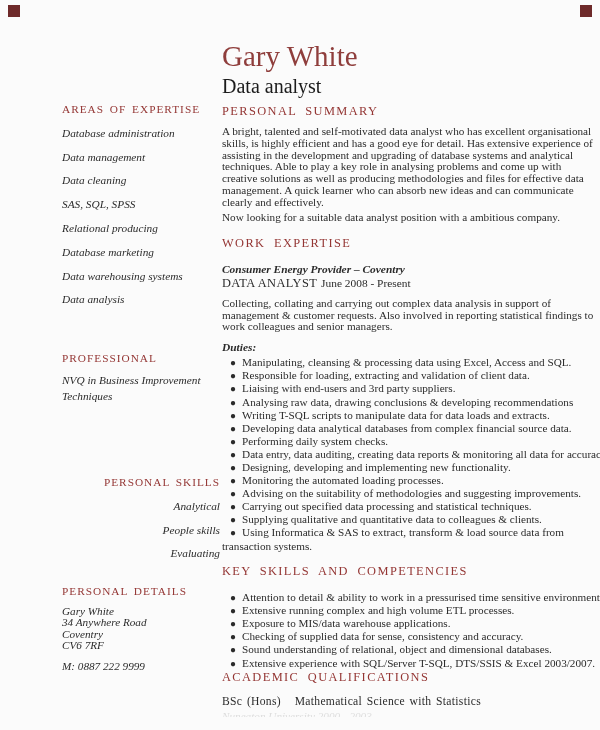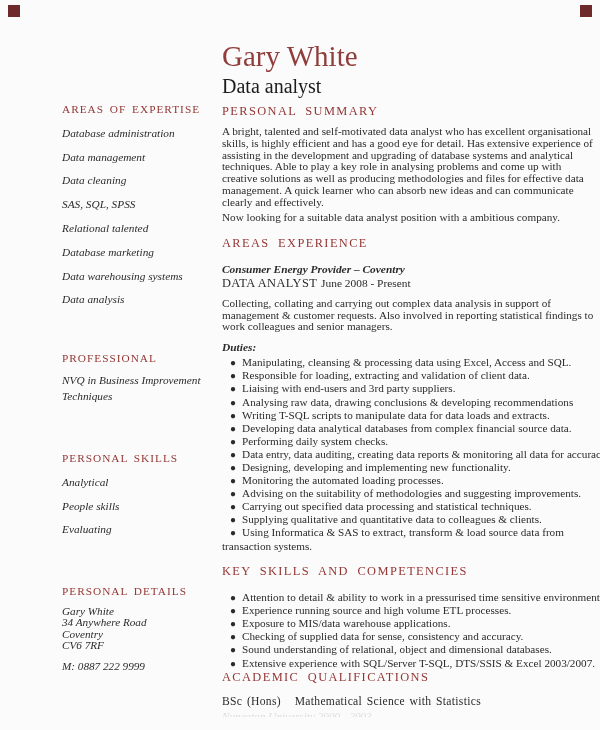--- a/index.html
+++ b/index.html
@@ -16,21 +16,21 @@
   .corner-right{right:8px;}
 
   
   .sb{position:absolute;left:62px;width:158px;}
   .sb-h{
     margin:0;font-size:11.3px;font-weight:normal;line-height:12px;
     color:var(--accent,#943634);letter-spacing:1px;word-spacing:2px;
   }
   .sb-expertise{top:103px;}
   .sb-professional{top:352px;}
-  .sb-skills{top:452px;}
+  .sb-skills{top:476px;text-align:right;}
   .sb-details{top:585px;}
   .sb ul{margin:3px 0 0;padding:0;list-style:none;}
   .sb-expertise li,.sb-skills li{
     font-style:italic;font-size:11.3px;line-height:12px;margin-top:11.8px;
   }
   .sb-professional li{
     font-style:italic;font-size:11.3px;line-height:15.5px;margin-top:9px;width:150px;
   }
   .addr{margin-top:9px;font-style:italic;font-size:11.2px;line-height:11.4px;}
   .addr div{margin:0;}
@@ -82,21 +82,21 @@
   <div class="corner corner-right"></div>
 
   <section class="sb sb-expertise">
     <h3 class="sb-h">AREAS OF EXPERTISE</h3>
     <ul>
 
     <li>Database administration</li>
         <li>Data management</li>
         <li>Data cleaning</li>
         <li>SAS, SQL, SPSS</li>
-        <li>Relational talented</li>
+        <li>Relational producing</li>
         <li>Database marketing</li>
         <li>Data warehousing systems</li>
         <li>Data analysis</li>
       </ul>
   </section>
 
   <section class="sb sb-professional">
     <h3 class="sb-h">PROFESSIONAL</h3>
     <ul>
 
@@ -134,21 +134,21 @@
     <h1>Gary White</h1>
     <h2>Data analyst</h2>
 
     <section>
       <h3 class="main-h mh-summary">PERSONAL SUMMARY</h3>
       <p class="para">A bright, talented and self-motivated data analyst who has excellent organisational skills, is highly efficient and has a good eye for detail. Has extensive experience of assisting in the development and upgrading of database systems and analytical techniques. Able to play a key role in analysing problems and come up with creative solutions as well as producing methodologies and files for effective data management. A quick learner who can absorb new ideas and can communicate clearly and effectively.</p>
       <p class="para para2">Now looking for a suitable data analyst position with a ambitious company.</p>
     </section>
 
     <section>
-      <h3 class="main-h mh-work">AREAS EXPERIENCE</h3>
+      <h3 class="main-h mh-work">WORK EXPERTISE</h3>
       <div class="employer">Consumer Energy Provider – Coventry</div>
       <div class="roleline">
         <span class="role">DATA ANALYST</span>
         <span class="dates">June 2008 - Present</span>
       </div>
       <p class="para">Collecting, collating and carrying out complex data analysis in support of management &amp; customer requests. Also involved in reporting statistical findings to work colleagues and senior managers.</p>
       <div class="duties-label">Duties:</div>
       <ul class="blist">
 
       <li><span class="dot">●</span><span>Manipulating, cleansing &amp; processing data using Excel, Access and SQL.</span></li>
@@ -166,21 +166,21 @@
           <li><span class="dot">●</span><span>Supplying qualitative and quantitative data to colleagues &amp; clients.</span></li>
           <li><span class="dot">●</span><span>Using Informatica &amp; SAS to extract, transform &amp; load source data from transaction systems.</span></li>
         </ul>
     </section>
 
     <section>
       <h3 class="main-h mh-skills">KEY SKILLS AND COMPETENCIES</h3>
       <ul class="blist keylist">
 
       <li><span class="dot">●</span><span>Attention to detail &amp; ability to work in a pressurised time sensitive environment.</span></li>
-          <li><span class="dot">●</span><span>Experience running source and high volume ETL processes.</span></li>
+          <li><span class="dot">●</span><span>Extensive running complex and high volume ETL processes.</span></li>
           <li><span class="dot">●</span><span>Exposure to MIS/data warehouse applications.</span></li>
           <li><span class="dot">●</span><span>Checking of supplied data for sense, consistency and accuracy.</span></li>
           <li><span class="dot">●</span><span>Sound understanding of relational, object and dimensional databases.</span></li>
           <li><span class="dot">●</span><span>Extensive experience with SQL/Server T-SQL, DTS/SSIS &amp; Excel 2003/2007.</span></li>
         </ul>
     </section>
 
     <section>
       <h3 class="main-h mh-academic">ACADEMIC QUALIFICATIONS</h3>
       <div class="degree-row">

